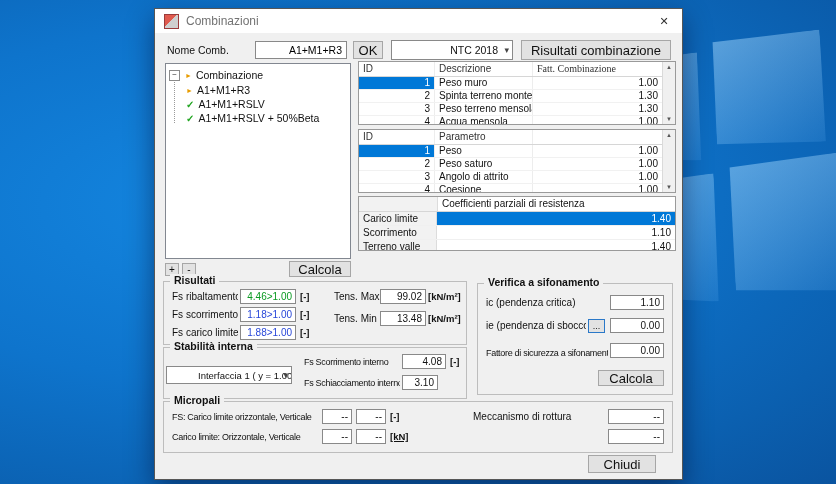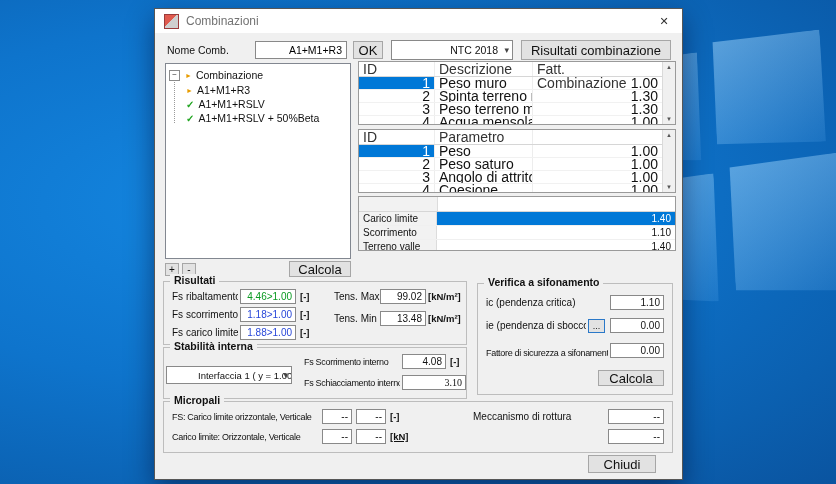--- a/index.html
+++ b/index.html
@@ -28,21 +28,21 @@
   .treebox{position:absolute;left:10px;top:54px;width:186px;height:196px;background:#fff;border:1px solid #828790;box-sizing:border-box;font-size:10.5px;}
   .guide{position:absolute;left:8px;top:15px;height:44px;border-left:1px dotted #9a9a9a;}
   .trow-root{position:absolute;left:3px;top:5px;display:flex;align-items:center;}
   .collapse{width:9px;height:9px;border:1px solid #8a8a8a;background:#fff;font-size:8px;line-height:7px;text-align:center;color:#333;margin-right:5px;}
   .titem{position:absolute;display:flex;align-items:center;}
   .bullet{color:#e89c00;font-size:7px;margin-right:4px;}
   .check{color:#1fa41f;font-size:10px;font-weight:bold;margin-right:4px;}
 
   .table{position:absolute;background:#fff;border:1px solid #9a9a9a;box-sizing:border-box;overflow:hidden;}
   .tbody{position:absolute;left:0;top:0;right:13px;bottom:0;}
-  .trow{display:flex;height:12px;line-height:12px;font-size:14px;background:#fff;border-bottom:1px solid #f1f1f1;}
+  .trow{display:flex;height:12px;line-height:12px;font-size:10px;background:#fff;border-bottom:1px solid #f1f1f1;}
   .thead{height:14px;line-height:14px;border-bottom:1px solid #d6d6d6;color:#333;}
   .c-id{width:76px;text-align:right;padding-right:4px;border-right:1px solid #ededed;box-sizing:border-box;}
   .thead .c-id{text-align:left;padding-left:4px;}
   .c-desc{width:98px;padding-left:4px;border-right:1px solid #ededed;box-sizing:border-box;white-space:nowrap;overflow:hidden;}
   .c-val{flex:1;text-align:right;padding-right:4px;box-sizing:border-box;}
   .sel{background:#0078d7;color:#fff;}
   .vscroll{position:absolute;right:0;top:0;bottom:0;width:13px;background:#f0f0f0;border-left:1px solid #dadada;display:flex;flex-direction:column;justify-content:space-between;align-items:center;font-size:6px;color:#555;padding:2px 0;box-sizing:border-box;}
 
   .t3row{display:flex;height:13px;line-height:13px;font-size:10px;background:#fff;border-bottom:1px solid #f0f0f0;}
   .t3label{width:78px;background:#f2f2f2;border-right:1px solid #dcdcdc;padding-left:4px;box-sizing:border-box;white-space:nowrap;overflow:hidden;}
@@ -110,21 +110,21 @@
 
     <div class="btn" style="left:10px;top:254px;width:14px;height:13px;font-size:10px;">+</div>
     <div class="btn" style="left:27px;top:254px;width:14px;height:13px;font-size:10px;">-</div>
     <div class="btn" style="left:134px;top:252px;width:62px;height:16px;">Calcola</div>
 
     <div class="table" style="left:203px;top:52px;width:318px;height:64px;">
       <div class="tbody">
         <div class="trow thead">
           <span class="c-id">ID</span>
           <span class="c-desc">Descrizione</span>
-          <span class="c-val" style="text-align:left;padding-left:4px;">Fatt. Combinazione</span>
+          <span class="c-val" style="text-align:left;padding-left:4px;font-family:Liberation Serif, serif;">Fatt. Combinazione</span>
         </div>
         <div class="trow">
           <span class="c-id sel">1</span>
           <span class="c-desc">Peso muro</span>
           <span class="c-val">1.00</span>
         </div>
         <div class="trow">
           <span class="c-id">2</span>
           <span class="c-desc">Spinta terreno monte</span>
           <span class="c-val">1.30</span>
@@ -175,20 +175,21 @@
       </div>
       <div class="vscroll">
         <span>▲</span>
         <span>▼</span>
       </div>
     </div>
 
     <div class="table" style="left:203px;top:187px;width:318px;height:55px;">
       <div class="t3hrow">
         <span class="t3corner"></span>
+        <span class="t3h">Coefficienti parziali di resistenza</span>
       </div>
       <div class="t3row">
         <span class="t3label">Carico limite</span>
         <span class="t3val selv">1.40</span>
       </div>
       <div class="t3row">
         <span class="t3label">Scorrimento</span>
         <span class="t3val">1.10</span>
       </div>
       <div class="t3row">
@@ -224,21 +225,21 @@
     <div class="grp" style="left:8px;top:338px;width:304px;height:52px;">
       <span class="gt">Stabilità interna</span>
       <div class="combo" style="left:2px;top:18px;width:126px;height:18px;font-size:9.5px;padding-left:31px;">
         <span>Interfaccia 1 ( y = 1.00 [m] )</span>
         <span class="carrow">▾</span>
       </div>
       <div class="lbl small" style="left:140px;top:7px;width:96px;">Fs Scorrimento interno</div>
       <div class="field" style="left:238px;top:6px;width:44px;">4.08</div>
       <div class="unit" style="left:286px;top:6px;">[-]</div>
       <div class="lbl small" style="left:140px;top:28px;width:96px;">Fs Schiacciamento interno</div>
-      <div class="field" style="left:238px;top:27px;width:64px;font-family:Liberation Serif, serif;">3.10</div>
+      <div class="field" style="left:238px;top:27px;width:36px;">3.10</div>
     </div>
 
     <div class="grp" style="left:322px;top:274px;width:196px;height:112px;">
       <span class="gt">Verifica a sifonamento</span>
       <div class="lbl" style="left:8px;top:12px;width:100px;">ic (pendenza critica)</div>
       <div class="field" style="left:132px;top:11px;width:54px;">1.10</div>
       <div class="lbl" style="left:8px;top:35px;width:100px;">ie (pendenza di sbocco)</div>
       <div class="btn" style="left:110px;top:35px;width:17px;height:14px;font-size:9px;border-color:#2a78c8;">...</div>
       <div class="field" style="left:132px;top:34px;width:54px;">0.00</div>
       <div class="lbl small" style="left:8px;top:62px;width:122px;">Fattore di sicurezza a sifonamento</div>

